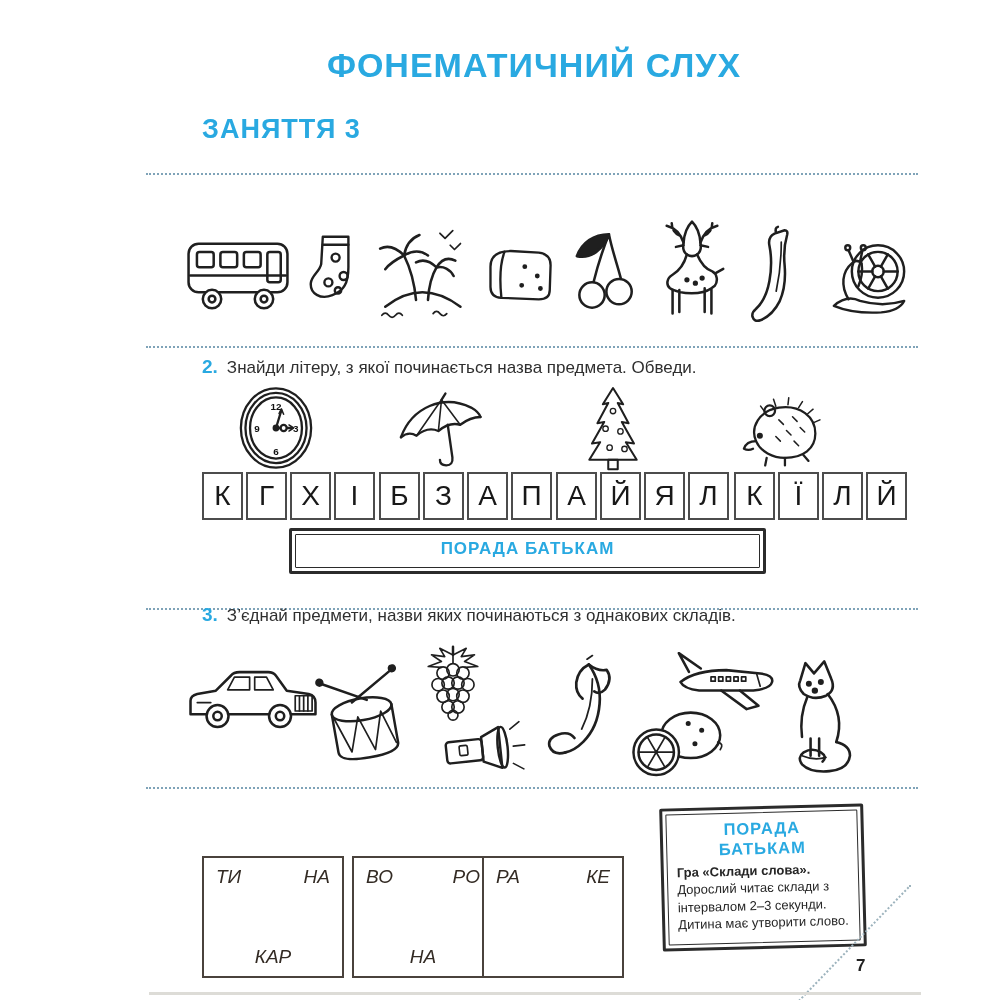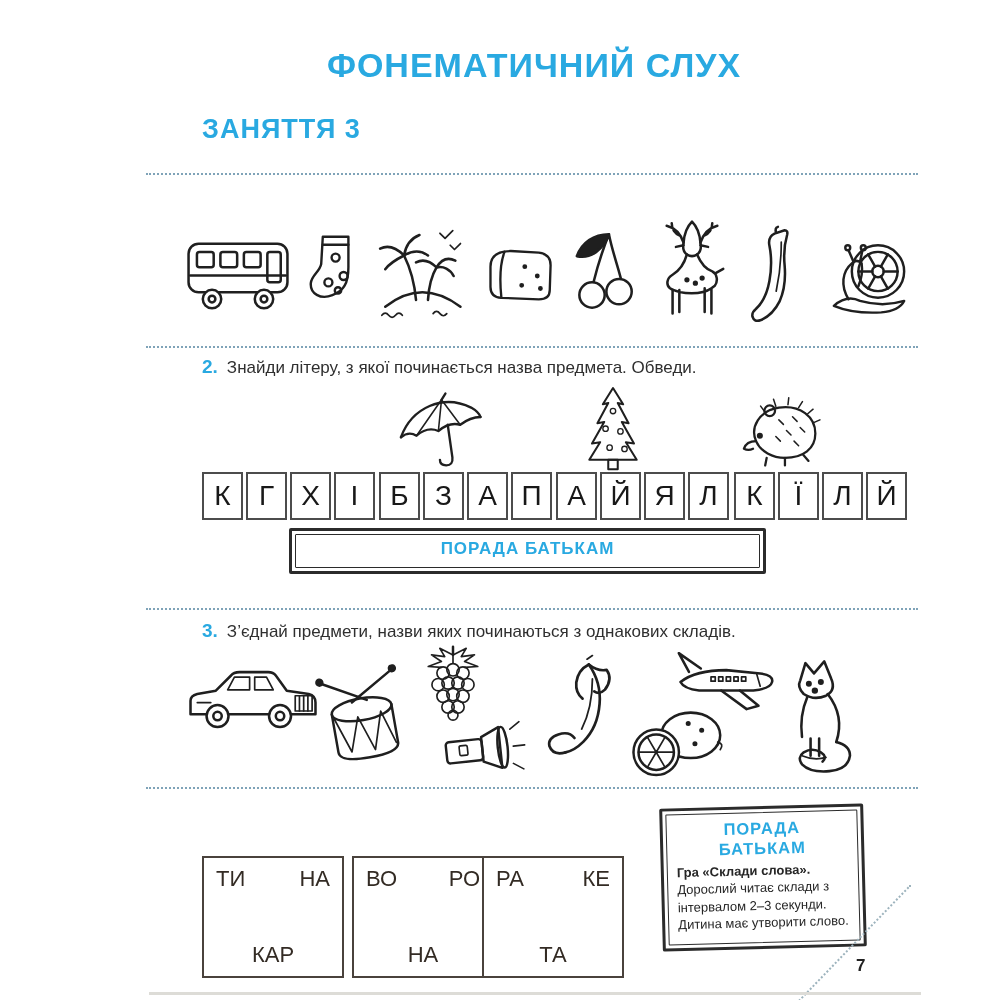--- a/index.html
+++ b/index.html
@@ -30,21 +30,21 @@
   .advice{border:3px solid #2b2b2b;border-radius:2px;padding:3px;background:#fff;}
   .advice .inner{border:1.5px solid #2b2b2b;border-radius:1px;text-align:center;padding:4px 12px 8px;}
   .advice .a-title{color:var(--accent,#29a9e1);font-weight:bold;font-size:17px;letter-spacing:1px;line-height:1.2;}
   .advice .a-text{font-size:13.5px;color:#262626;margin-top:2px;}
   .advice1{position:absolute;left:255px;top:528px;width:465px;}
   .advice2{position:absolute;left:627px;top:806px;width:192px;transform:rotate(-1.5deg);}
   .advice2 .inner{text-align:left;padding:6px 9px 10px;}
   .advice2 .a-title{display:block;text-align:center;font-size:16.5px;width:130px;margin:0 auto 3px;}
   .advice2 .a-text{font-size:13px;line-height:1.35;margin-top:0;}
   .sylbox{position:absolute;top:856px;width:138px;height:118px;border:2px solid #4a423c;background:#fff;}
-  .syl{position:absolute;font-size:22px;color:#332b24;}
+  .syl{position:absolute;font-size:19px;color:#332b24;font-style:italic;}
   .syl.tl{left:12px;top:8px;} .syl.tr{right:12px;top:8px;}
   .syl.b{bottom:8px;left:0;width:100%;text-align:center;}
   .task4{position:absolute;left:168px;top:800px;width:478px;font-size:17.5px;line-height:1.5;color:#2f2f2f;}
   .pagenum{position:absolute;left:822px;top:956px;font-size:17px;font-weight:bold;color:#222;}
   .diag{position:absolute;left:760px;top:1005px;width:168px;height:0;border-top:2px dotted #9db3bd;
         transform:rotate(-46deg);transform-origin:left center;}
   .pedge{position:absolute;left:115px;top:992px;width:772px;height:3px;background:#dddcd7;}
   .rot-10{transform:rotate(-10deg);} .rot-6{transform:rotate(-6deg);}
 </style>
 </head>
@@ -154,20 +154,37 @@
           <circle cx="48" cy="23" r="3"></circle>
         <path d="M12,94 Q28,80 44,88 Q72,96 98,88 Q92,100 70,102 Q36,104 12,94 Z"></path>
       </svg>
     </span>
   </div>
 
   <div class="task" style="top:356px">
     <span class="num">2.</span><span>Знайди літеру, з якої починається назва предмета. Обведи.</span>
   </div>
 
+  <span class="pic abs" style="left:198px;top:386px">
+    <svg width="88" height="84" viewBox="0 0 100 110">
+      <ellipse cx="50" cy="55" rx="46" ry="52"></ellipse>
+      <ellipse cx="50" cy="55" rx="40" ry="46"></ellipse>
+      <ellipse cx="50" cy="55" rx="34" ry="40"></ellipse>
+      <text x="50" y="32">12</text>
+        <text x="76" y="60">3</text>
+      <text x="50" y="90">6</text>
+        <text x="25" y="60">9</text>
+      <line x1="50" y1="55" x2="57" y2="32"></line>
+        <path d="M54,36 L57,30 L60,37" class="thin"></path>
+      <line x1="50" y1="55" x2="71" y2="55"></line>
+        <path d="M67,51 L73,55 L67,59" class="thin"></path>
+      <circle cx="60" cy="55" r="4" class="wf"></circle>
+      <circle cx="50" cy="55" r="3" class="f"></circle>
+    </svg>
+  </span>
   <span class="pic abs" style="left:356px;top:392px">
     <svg width="110" height="78" viewBox="0 0 125 100">
       <line x1="58" y1="10" x2="63" y2="2"></line>
       <path d="M6,58 C20,20 60,2 96,20 C103,24 106,27 108,32"></path>
       <path d="M6,58 Q16,50 26,56 Q40,44 54,50 Q68,38 82,42 Q95,32 108,32"></path>
       <path d="M26,56 L58,10 M54,50 L58,10 M82,42 L58,10" class="thin"></path>
       <path d="M66,42 L72,84 Q73,94 64,94 Q56,94 56,87"></path>
     </svg>
   </span>
   <span class="pic abs" style="left:546px;top:384px">
@@ -217,21 +234,21 @@
     <span class="cell">Л</span>
     <span class="cell">Й</span>
   </div>
 
   <div class="advice advice1">
     <div class="inner">
       <div class="a-title">ПОРАДА БАТЬКАМ</div>
     </div>
   </div>
 
-  <div class="task" style="top:620px">
+  <div class="task" style="top:604px">
     <span class="num">3.</span><span>З’єднай предмети, назви яких починаються з однакових складів.</span>
   </div>
 
   <span class="pic abs" style="left:150px;top:662px">
     <svg width="138" height="76" viewBox="0 0 160 90">
       <path d="M6,62 L6,46 Q6,40 14,38 L36,34 L54,16 Q57,12 64,12 L98,12 Q104,12 107,16 L120,34 L146,38 Q154,40 154,48 L154,62 Z"></path>
       <path d="M58,18 L50,33 L76,33 L76,18 Z M82,18 L82,33 L104,33 L96,18 Z" class="thin"></path>
       <rect x="130" y="40" width="20" height="18" class="thin"></rect>
       <path d="M135,40 v18 M140,40 v18 M145,40 v18" class="thin"></path>
       <circle cx="38" cy="64" r="13" class="wf"></circle>
@@ -336,21 +353,20 @@
     <span class="syl b">КАР</span>
   </div>
   <div class="sylbox" style="left:318px">
     <span class="syl tl">ВО</span>
     <span class="syl tr">РО</span>
     <span class="syl b">НА</span>
   </div>
   <div class="sylbox" style="left:448px">
     <span class="syl tl">РА</span>
     <span class="syl tr">КЕ</span>
-    <span class="syl b">ТА</span>
   </div>
 
   <div class="advice advice2">
     <div class="inner">
       <span class="a-title">ПОРАДА БАТЬКАМ</span>
       <div class="a-text">
         <b>Гра «Склади слова».</b>
         <span>Дорослий читає склади з інтервалом 2–3 секунди. Дитина має утворити слово.</span>
       </div>
     </div>

